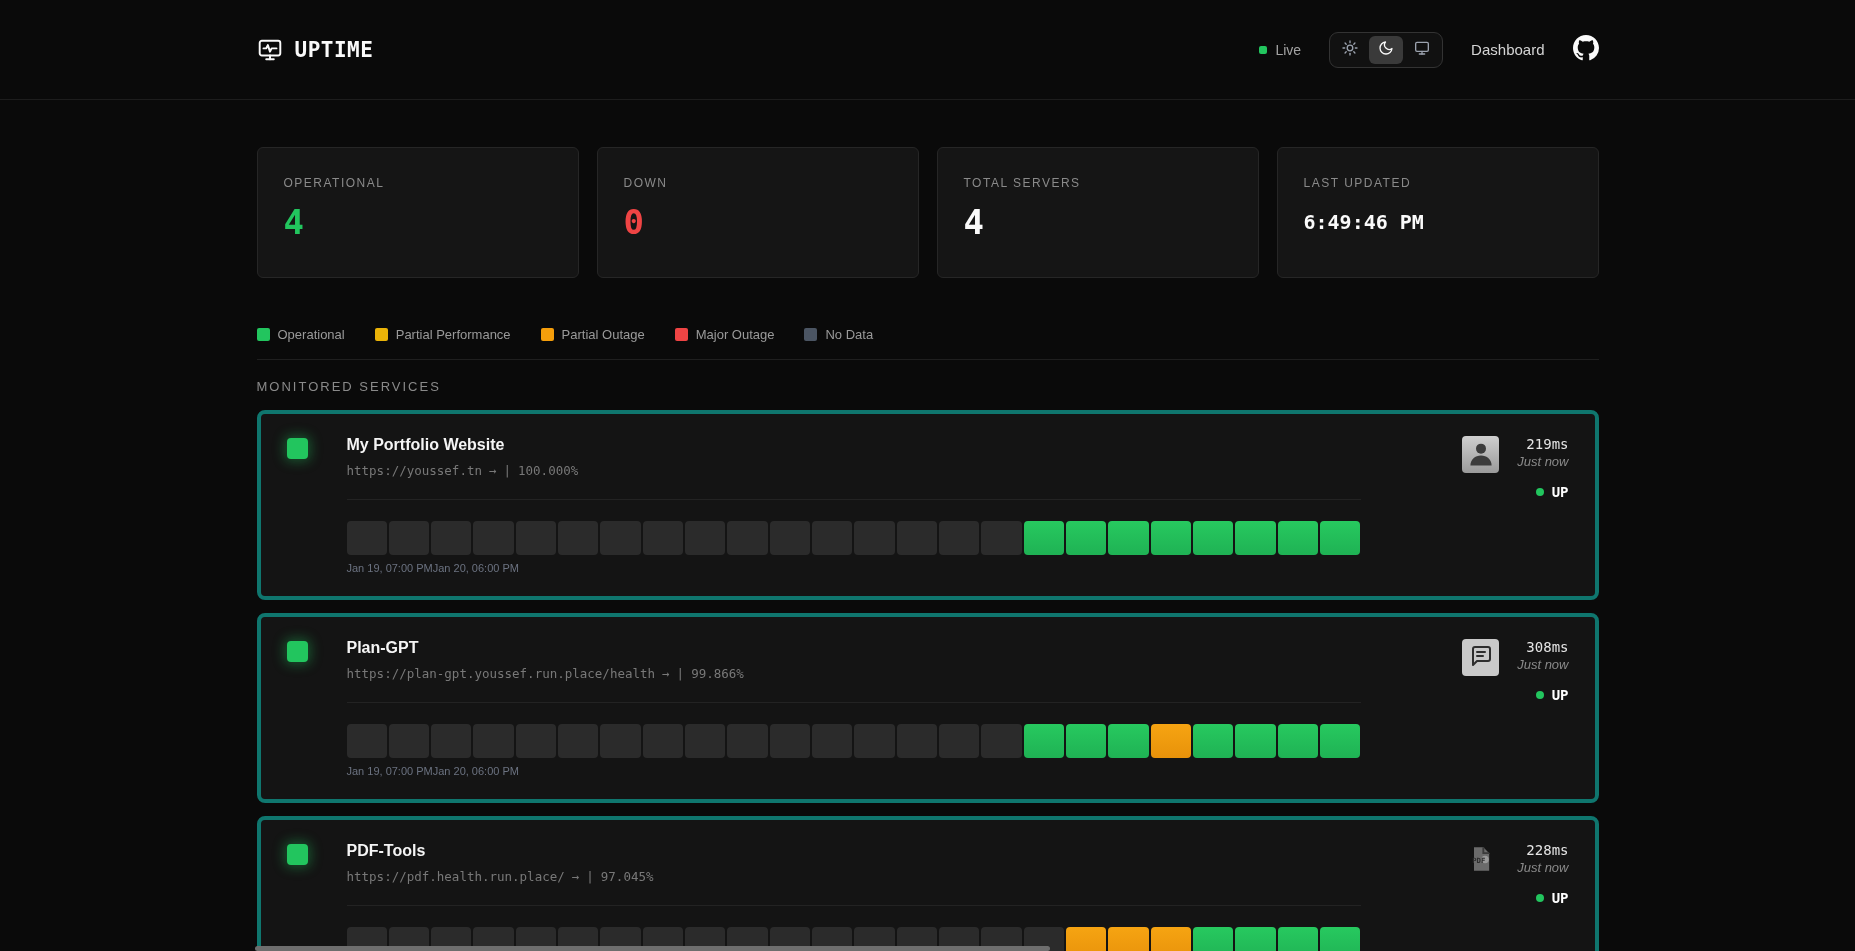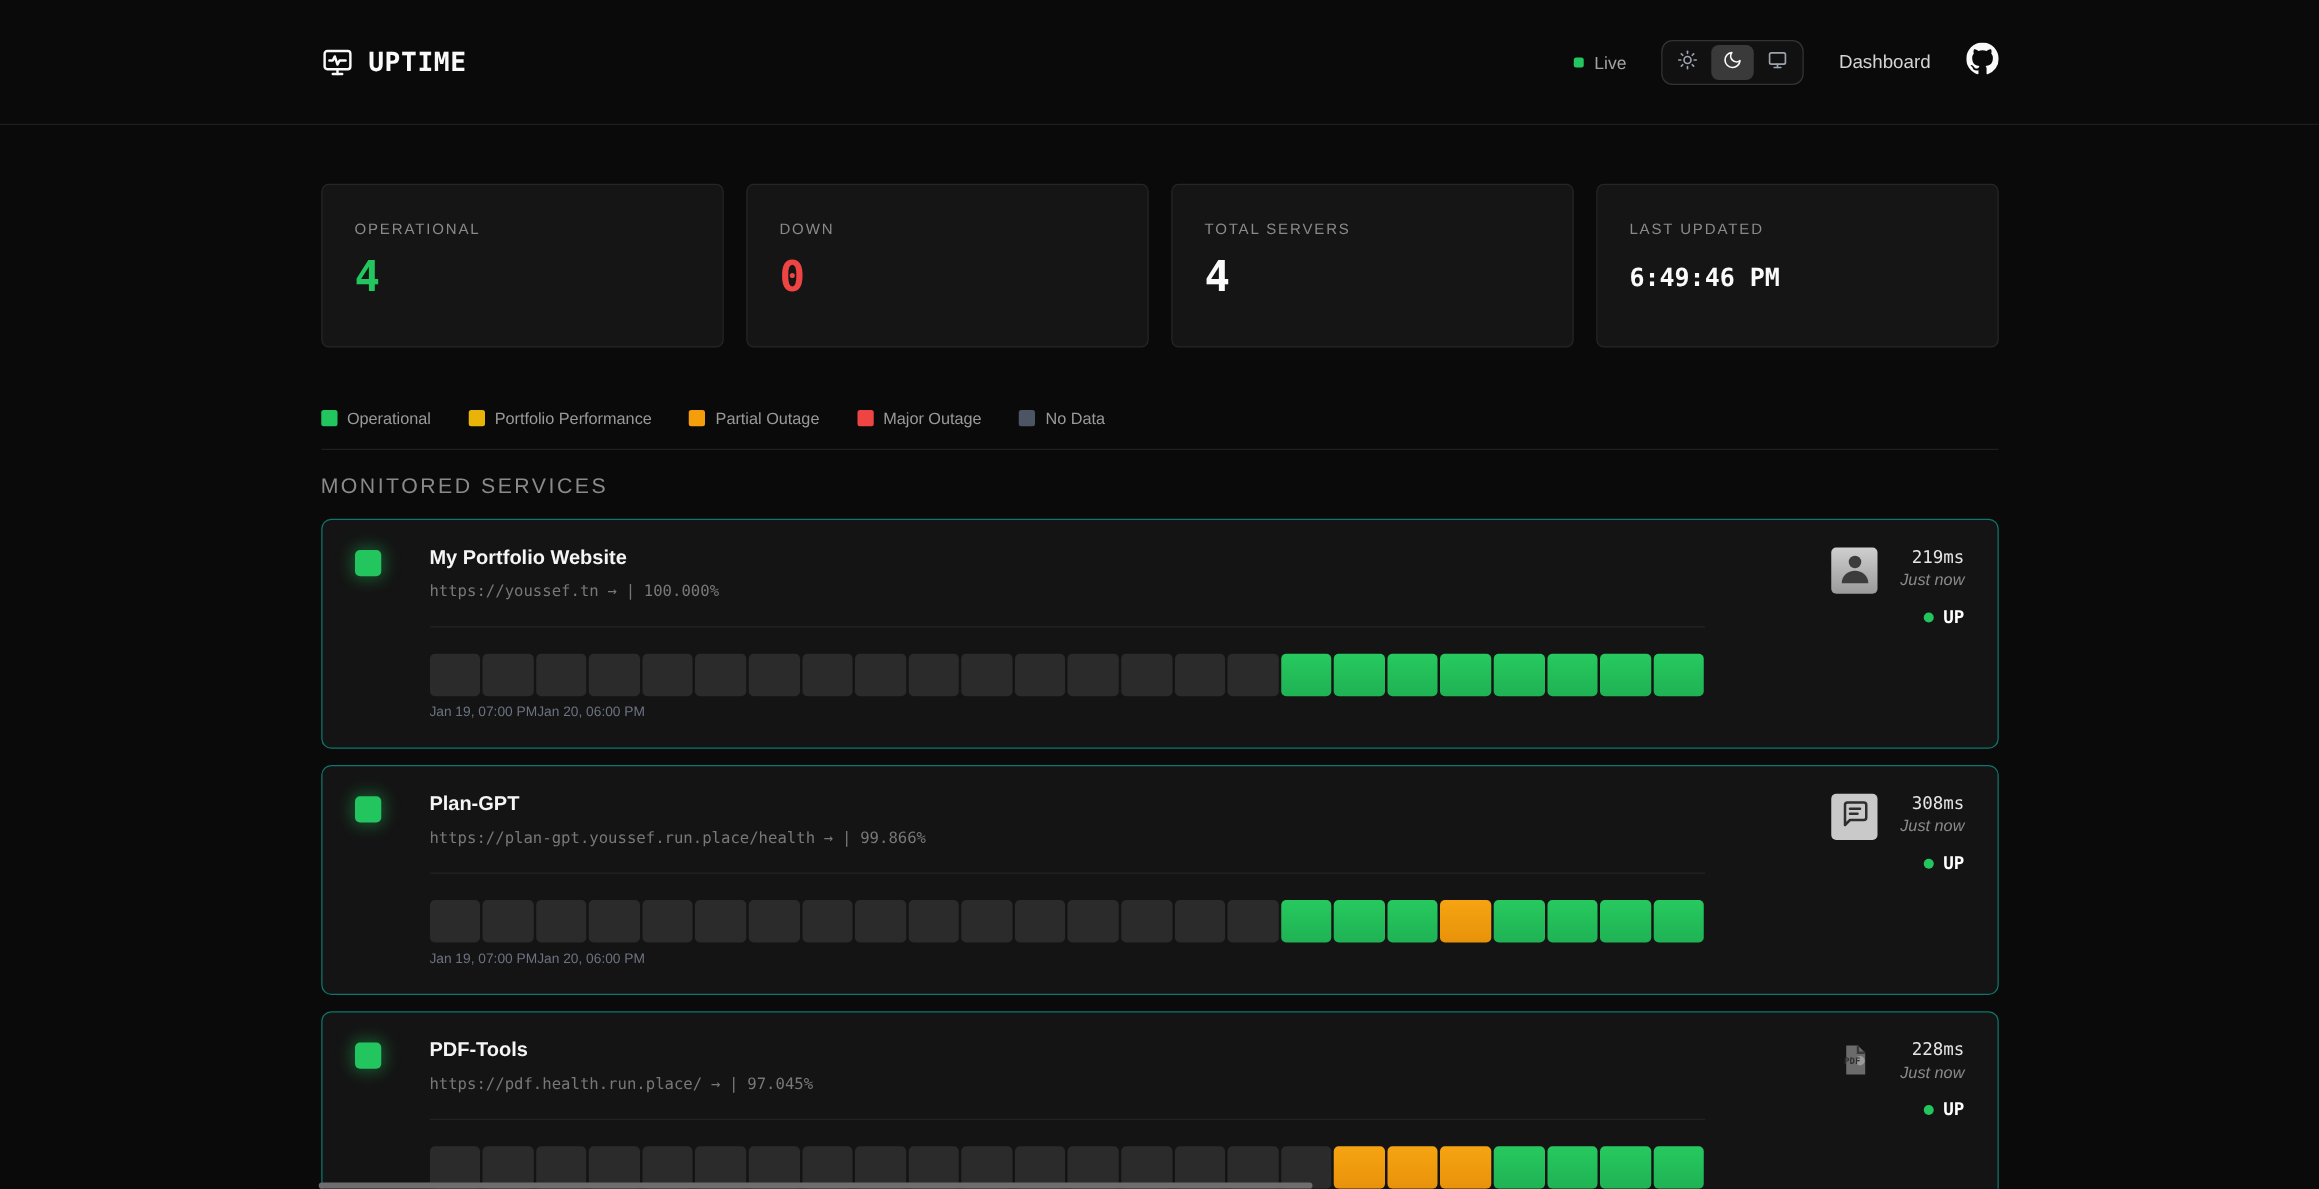--- a/index.html
+++ b/index.html
@@ -61,27 +61,27 @@
   .stat-value.white { color:#fafafa; }
   .stat-value.time  { font-size:20px; margin-top:22px; }
 
   .legend { margin-top:49px; display:flex; align-items:center; gap:30px; }
   .legend-item { display:flex; align-items:center; gap:8px; font-size:13px; color:#9a9a9a; }
   .legend-swatch { width:13px; height:13px; border-radius:2px; }
 
   .rule { margin-top:17px; border:none; border-top:1px solid #1f1f1f; }
 
   .section-title {
-    margin-top:19px; font-size:17px; color:#8a8a8a; letter-spacing:2px;
+    margin-top:19px; font-size:13px; color:#8a8a8a; letter-spacing:2px;
   }
 
   
   .services { margin-top:16px; display:flex; flex-direction:column; gap:13px; }
   .service-card {
-    background:#141414; border:1px solid #0f766e; border-radius:8px;
+    background:#141414; border:4px solid #0f766e; border-radius:8px;
     padding:22px 26px; display:flex; align-items:flex-start;
   }
   .status-icon-wrap { width:60px; padding-top:2px; }
   .status-square {
     width:21px; height:21px; border-radius:4px; background:#22c55e;
     box-shadow:0 0 12px 3px rgba(34,197,94,.35);
   }
   .service-main { flex:1; min-width:0; }
   .service-name { font-size:16px; font-weight:700; color:#f5f5f5; }
   .service-url {
@@ -216,21 +216,21 @@
   </section>
 
   <div class="legend" id="legend">
   <div class="legend-item">
     <span class="legend-swatch" style="background: rgb(34, 197, 94);"></span>
     <span>Operational</span>
   </div>
 
   <div class="legend-item">
     <span class="legend-swatch" style="background: rgb(234, 179, 8);"></span>
-    <span>Portfolio Performance</span>
+    <span>Partial Performance</span>
   </div>
 
   <div class="legend-item">
     <span class="legend-swatch" style="background: rgb(245, 158, 11);"></span>
     <span>Partial Outage</span>
   </div>
 
   <div class="legend-item">
     <span class="legend-swatch" style="background: rgb(239, 68, 68);"></span>
     <span>Major Outage</span>

